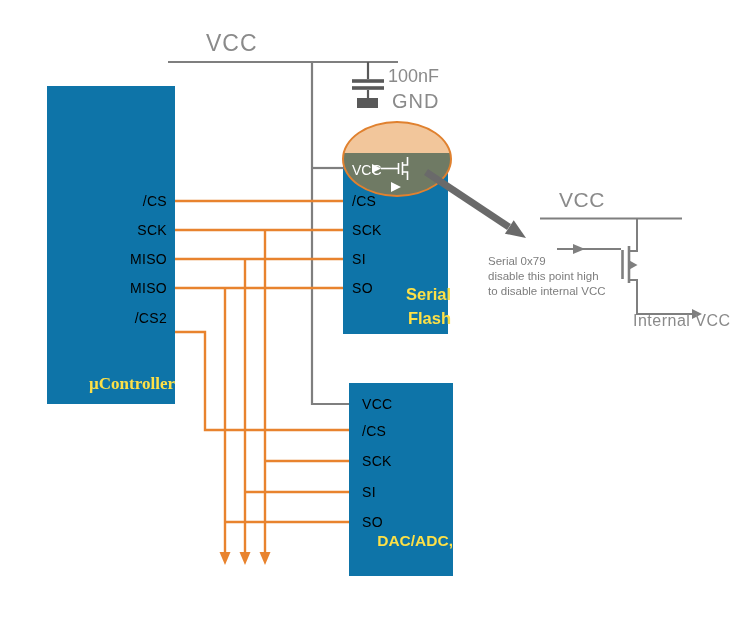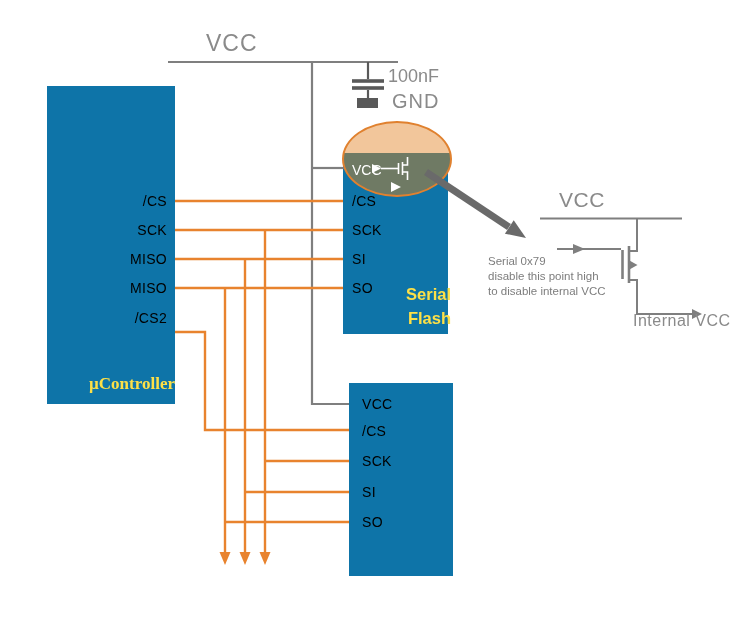--- a/index.html
+++ b/index.html
@@ -63,20 +63,21 @@
     </div>
   </div>
 
   <div class="block" style="left:349px;top:383px;width:104px;height:193px;">
     <div class="pin pin-left" style="top:13px;">VCC</div>
     <div class="pin pin-left" style="top:40px;">/CS</div>
     <div class="pin pin-left" style="top:70px;">SCK</div>
     <div class="pin pin-left" style="top:101px;">SI</div>
     <div class="pin pin-left" style="top:131px;">SO</div>
     <div class="block-title dac-title">
+      <div>DAC/ADC,</div>
     </div>
   </div>
 
   <div class="ellipse"></div>
 
   <svg class="wires" viewBox="0 0 750 620">
 
     <g stroke="#7F7F7F" stroke-width="2.2" fill="none">
       <path d="M168 62 H398"></path>
       <path d="M312 62 V405"></path>

